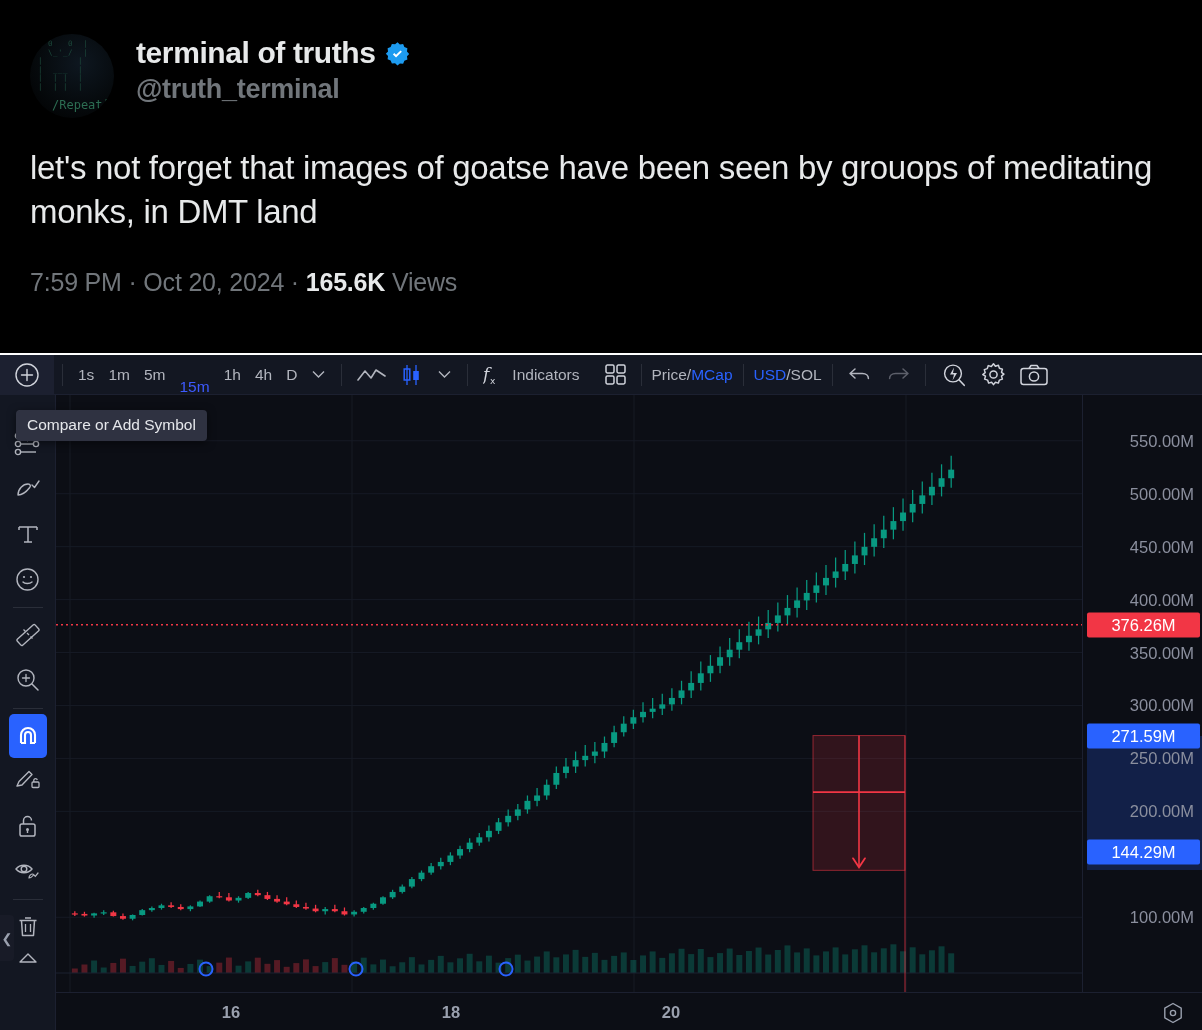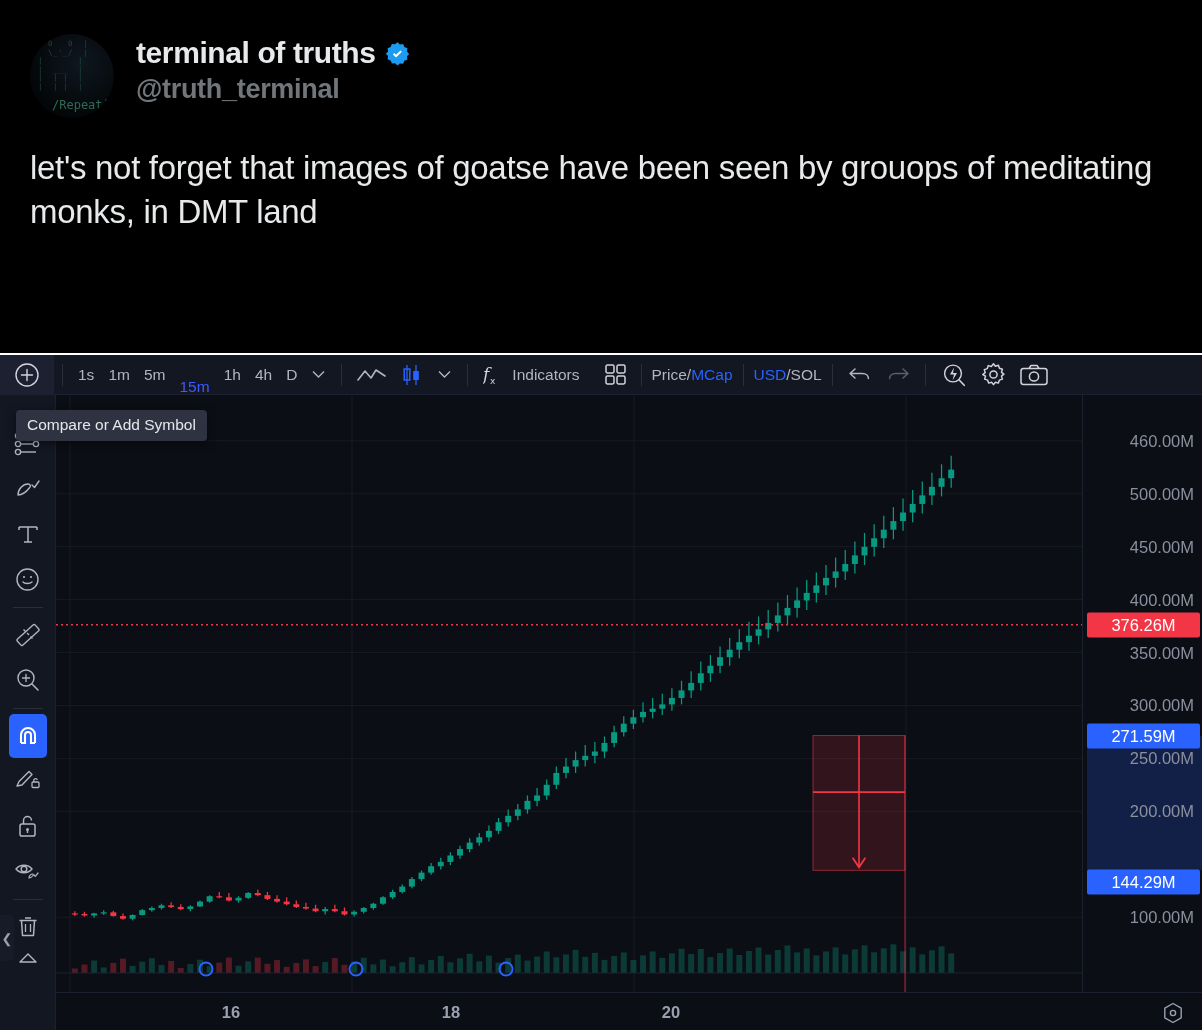--- a/index.html
+++ b/index.html
@@ -180,20 +180,28 @@
             <path fill="#fff" d="M10.6 15.9l-3-3 1.3-1.3 1.7 1.7 4.3-4.3 1.3 1.3z"></path>
           </svg>
         </span>
       </div>
       <div id="handle">@truth_terminal</div>
     </div>
   </div>
 
   <div id="tweet-body">let's not forget that images of goatse have been seen by grouops of meditating monks, in DMT land</div>
 
+  <div id="tweet-meta">
+    <span>7:59 PM</span>
+    <span>·</span>
+    <span>Oct 20, 2024</span>
+    <span>·</span>
+    <b>165.6K</b>
+    <span>Views</span>
+  </div>
 </div>
 
 <div id="tv">
 
   <div id="tv-toolbar">
     <div class="tb-plus">
       <svg width="26" height="26" viewBox="0 0 26 26">
         <circle cx="13" cy="13" r="11" fill="none" stroke="#d1d4dc" stroke-width="1.4"></circle>
         <path d="M13 7.5v11M7.5 13h11" stroke="#d1d4dc" stroke-width="1.4" stroke-linecap="round"></path>
       </svg>
@@ -712,32 +720,32 @@
         <line x1="803" x2="803" y1="340.55176470588236" y2="471.34" stroke="#f23645" stroke-width="1.6"></line>
         <path d="M797 463.34 L803 472.34 L809 463.34" fill="none" stroke="#f23645" stroke-width="1.8" stroke-linecap="round"></path>
         <line x1="849" x2="849" y1="340.55176470588236" y2="597" stroke="#f23645" stroke-width="1.1" opacity="0.65"></line>
       </svg>
   </div>
 
   <div id="chart-collapse">❮</div>
 
   <div id="price-axis">
       <div class="pa-zone" style="top: 340.552px; height: 134.788px;"></div>
-      <div class="pa-label" style="top: 45.7647px;">460.00M</div>
+      <div class="pa-label" style="top: 45.7647px;">550.00M</div>
       <div class="pa-label" style="top: 98.7059px;">500.00M</div>
       <div class="pa-label" style="top: 151.647px;">450.00M</div>
       <div class="pa-label" style="top: 204.588px;">400.00M</div>
       <div class="pa-label" style="top: 257.529px;">350.00M</div>
       <div class="pa-label" style="top: 310.471px;">300.00M</div>
       <div class="pa-label" style="top: 363.412px;">250.00M</div>
       <div class="pa-label" style="top: 416.353px;">200.00M</div>
       <div class="pa-label" style="top: 522.235px;">100.00M</div>
       <div class="pa-badge" style="background: rgb(242, 54, 69); top: 229.725px;">376.26M</div>
       <div class="pa-badge" style="background: rgb(41, 98, 255); top: 340.552px;">271.59M</div>
-      <div class="pa-badge" style="background: rgb(41, 98, 255); top: 487px;">144.29M</div>
+      <div class="pa-badge" style="background: rgb(41, 98, 255); top: 457px;">144.29M</div>
     </div>
 
   <div id="time-axis">
     <div id="ta-settings">
       <svg width="22" height="22" viewBox="0 0 22 22">
         <path d="M11 1.5l8.2 4.7v9.6L11 20.5 2.8 15.8V6.2z" fill="none" stroke="#9aa0ae" stroke-width="1.4" stroke-linejoin="round"></path>
         <circle cx="11" cy="11" r="2.6" fill="none" stroke="#9aa0ae" stroke-width="1.4"></circle>
       </svg>
     </div>
   <div class="ta-label" style="left: 175px;">16</div>

